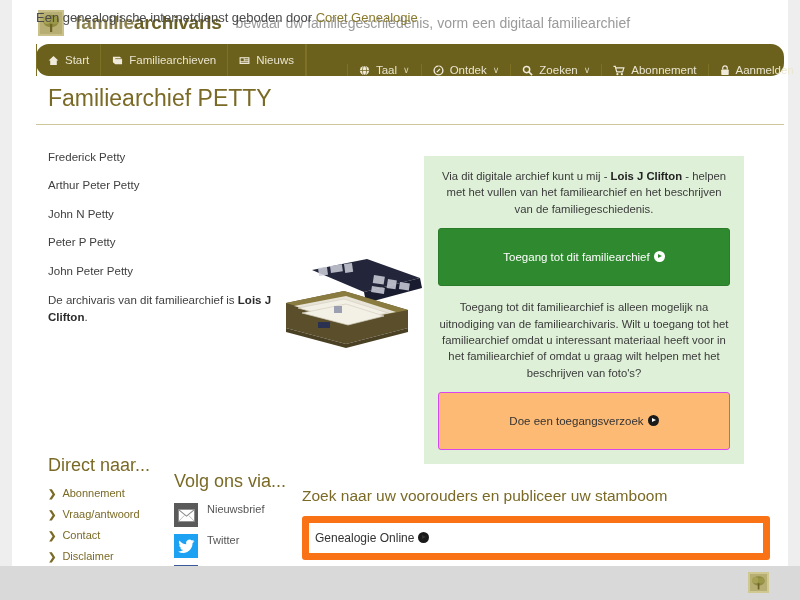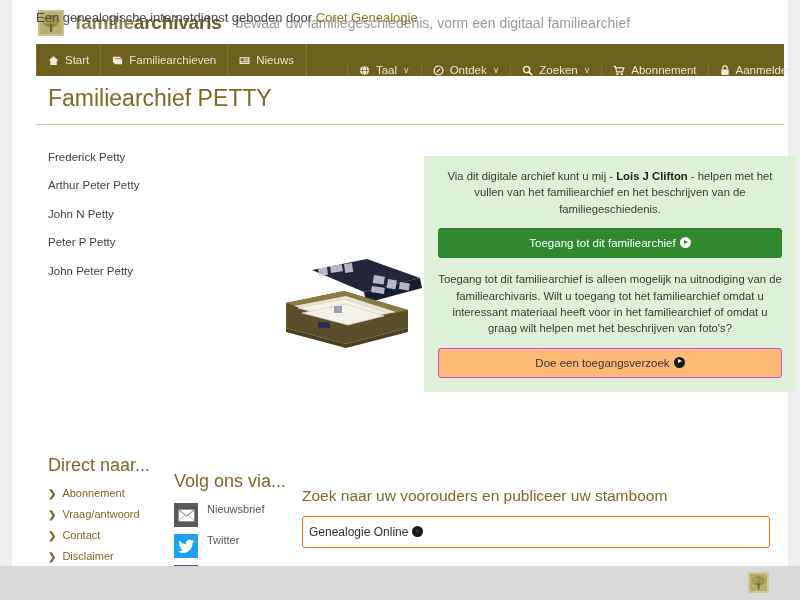--- a/index.html
+++ b/index.html
@@ -57,20 +57,21 @@
   }
 
   
   .navbar {
     position: absolute;
     left: 24px; top: 44px;
     width: 748px; height: 32px;
     background: #6b601c;
     display: flex;
     align-items: stretch;
+    border-radius: 13px;
   }
   .nav-item {
     display: flex; align-items: center;
     padding: 0 11px;
     color: #e9e5cf;
     font-size: 11.5px;
     white-space: nowrap;
     border-right: 1px solid #7d7126;
     cursor: pointer;
   }
@@ -126,36 +127,36 @@
   .box-photo {
     position: absolute;
     left: 260px; top: 248px;
     width: 150px; height: 105px;
   }
 
   
   .green-panel {
     position: absolute;
     left: 412px; top: 156px;
-    width: 372px;
+    width: 320px;
     background: #dff0d8;
     padding: 12px 14px 14px 14px;
   }
   .panel-text {
     font-size: 11.3px;
     color: #3a3a3a;
     line-height: 1.45;
     text-align: center;
   }
   .panel-text b { font-weight: 700; color: #222; }
   .btn {
     display: block;
     width: 100%;
     margin-top: 11px;
-    padding: 8px 6px;
+    padding: 22px 6px;
     text-align: center;
     font-size: 11.5px;
     border-radius: 3px;
     cursor: pointer;
     white-space: nowrap;
   }
   .btn-green {
     background: #2f8a2f;
     color: #ffffff;
     border: 1px solid #2a7c2a;
@@ -238,21 +239,21 @@
   }
   .promo-title {
     font-size: 15.5px;
     color: #7a6a26;
     margin-bottom: 11px;
   }
   .promo-btn {
     display: block;
     width: 100%;
     background: #ffffff;
-    border: 1px solid #f97316;
+    border: 7px solid #f97316;
     border-radius: 3px;
     padding: 8px 6px;
     font-size: 12px;
     color: #333;
     cursor: pointer;
   }
 
   
   .bottombar {
     position: absolute;
@@ -401,20 +402,23 @@
 
     <div class="page-title">Familiearchief PETTY</div>
     <div class="title-rule"></div>
 
     <div class="left-col">
       <div class="person-line">Frederick Petty</div>
       <div class="person-line">Arthur Peter Petty</div>
       <div class="person-line">John N Petty</div>
       <div class="person-line">Peter P Petty</div>
       <div class="person-line">John Peter Petty</div>
+      <div class="archivist-line">
+        <span>De archivaris van dit familiearchief is </span><b>Lois J Clifton</b><span>.</span>
+      </div>
     </div>
 
     <div class="box-photo">
       <svg width="150" height="105" viewBox="0 0 150 105" aria-hidden="true">
         <rect x="0" y="0" width="150" height="105" fill="#ffffff"></rect>
 
         <polygon points="40,22 95,11 148,30 92,44" fill="#23263a"></polygon>
         <polygon points="92,44 148,30 150,40 94,55" fill="#191c2e"></polygon>
         <g fill="#cfd2dc" opacity="0.85">
           <rect x="46" y="20" width="9" height="8" transform="rotate(-8 46 20)"></rect>

